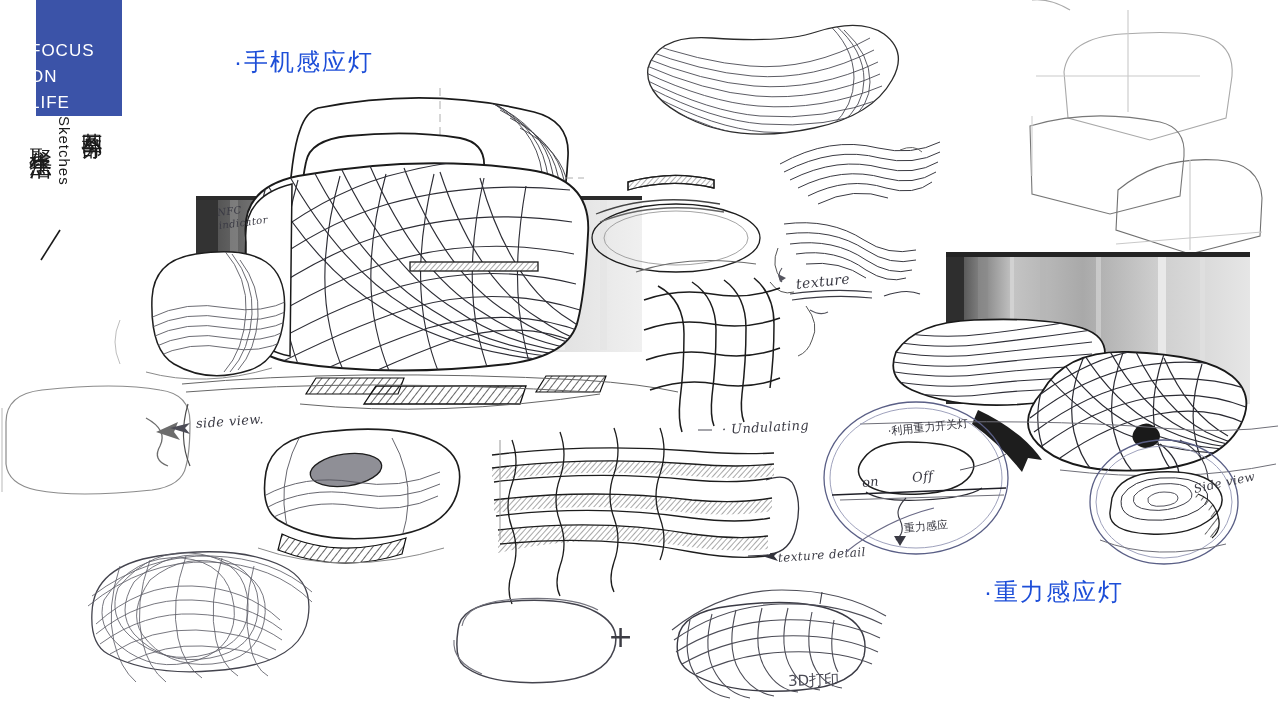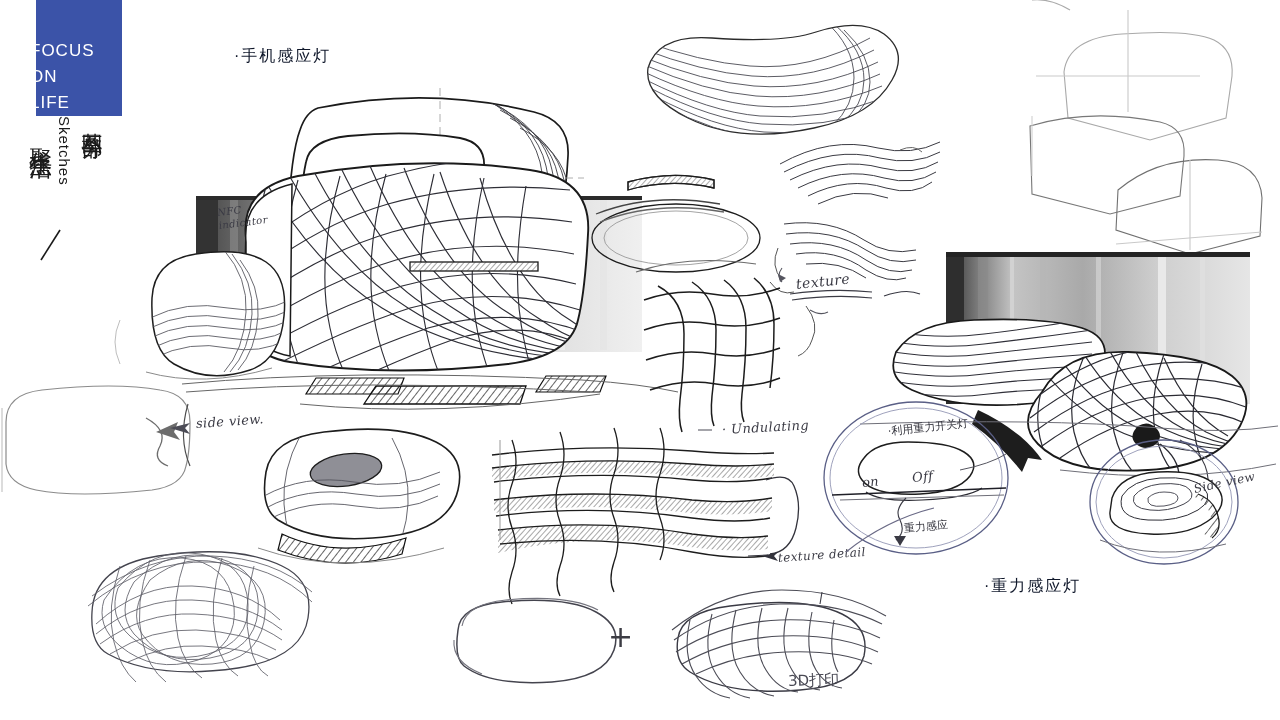--- a/index.html
+++ b/index.html
@@ -31,21 +31,21 @@
     color:#1a1a1a;
     font-family:"Liberation Sans","DejaVu Sans",sans-serif;
   }
   #v-cn1{left:78px;top:116px;font-size:21px;letter-spacing:2px;}
   #v-en{left:56px;top:116px;font-size:15px;letter-spacing:1px;text-orientation:sideways;writing-mode:vertical-rl;}
   #v-cn2{left:26px;top:130px;font-size:23px;letter-spacing:3px;}
   #v-slash{position:absolute;left:38px;top:228px;width:26px;height:34px;}
 
   
   .sec-label{
-    position:absolute;color:#0f172a;font-size:16px;letter-spacing:2px;
+    position:absolute;color:#1d4ed8;font-size:24px;letter-spacing:2px;
     font-family:Liberation Sans, sans-serif;white-space:nowrap;
   }
   #label-phone{left:234px;top:46px;}
   #label-gravity{left:984px;top:576px;}
 
   
   .hand{
     position:absolute;color:#3a3a44;
     font-family:"DejaVu Serif",serif;
     font-style:italic;font-size:11px;letter-spacing:.4px;white-space:nowrap;

